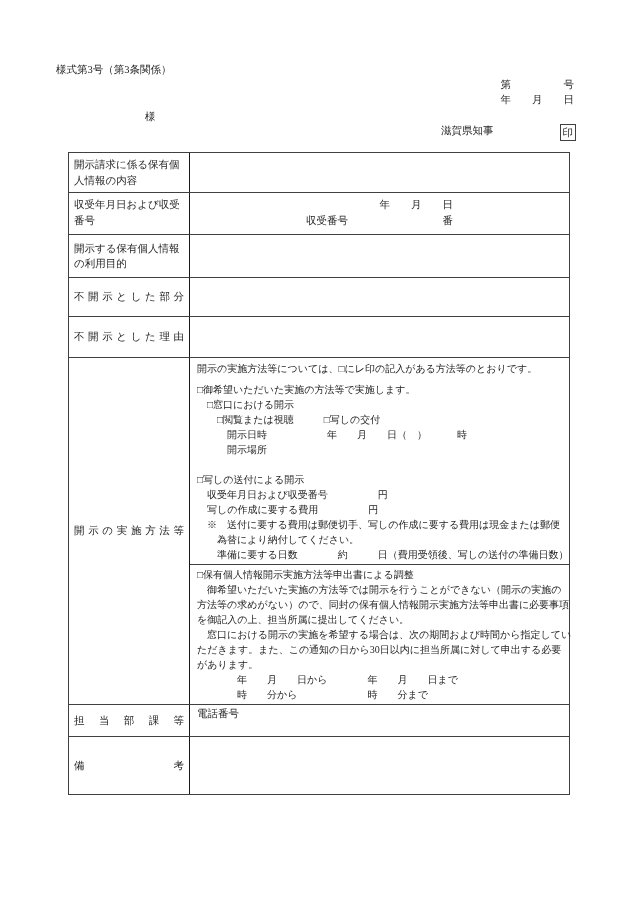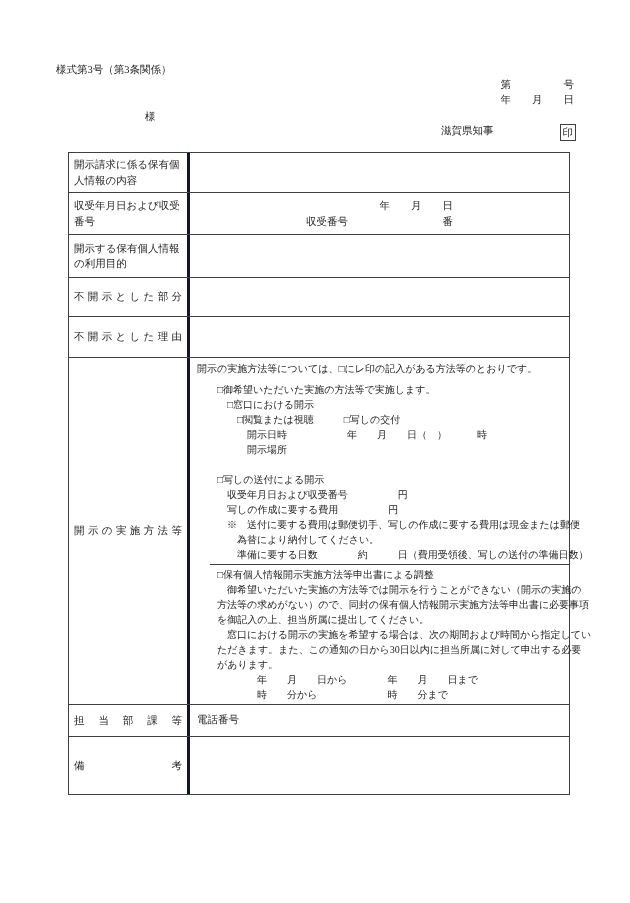--- a/index.html
+++ b/index.html
@@ -18,40 +18,40 @@
   .addressee-line{margin-top:2px;line-height:15px;padding-left:89px;white-space:nowrap;}
   .issuer-line{margin-top:0;display:flex;justify-content:flex-end;align-items:flex-start;padding-right:1px;}
   .issuer-name{white-space:nowrap;}
   .seal-box{display:inline-block;border:1px solid #404040;line-height:13px;padding:1px 2px;margin-left:66px;text-align:center;}
   .body-par{margin-top:8px;}
   .body-par .tline{line-height:19px;white-space:nowrap;}
   
   .ftable{margin-top:11px;margin-left:12px;width:502px;box-sizing:border-box;border:1px solid #404040;}
   .trow{display:flex;align-items:stretch;}
   .trow + .trow{border-top:1px solid #404040;}
-  .cl{width:121px;box-sizing:border-box;border-right:3px solid #0f172a;padding:4px 5px;display:flex;align-items:center;flex:none;}
+  .cl{width:121px;box-sizing:border-box;border-right:1px solid #0f172a;padding:4px 5px;display:flex;align-items:center;flex:none;}
   .lbl{width:110px;line-height:15.5px;}
   .spread{text-align:justify;text-align-last:justify;}
   .cv{flex:1;min-width:0;padding:3px 5px;box-sizing:border-box;}
-  .h33{min-height:33px;} .h41{min-height:41px;} .h42{min-height:42px;}
+  .h33{min-height:33px;} .h41{min-height:41px;font-family:Liberation Mono, monospace;} .h42{min-height:42px;}
   .h38{min-height:38px;} .h40{min-height:40px;gap:40px;} .h31{min-height:31px;} .h57{min-height:57px;}
   
   .cv-center{display:flex;align-items:center;justify-content:center;padding:3px 5px;}
   .r2{display:inline-block;}
   .r2 .tline{line-height:15.5px;white-space:nowrap;}
   .r2 .al-right{text-align:right;}
   
   .cv-col{display:flex;flex-direction:column;padding:0;}
-  .sec{padding:2px 4px 2px 7px;font-size:10px;margin-left:20px;}
+  .sec{padding:2px 4px 2px 7px;font-size:10px;}
   .sec + .sec{border-top:1px solid #404040;}
   .sec .tline{line-height:15px;white-space:nowrap;}
   .sec-intro{padding:3px 4px 3px 7px;}
   .sec-intro.tline{line-height:16px;white-space:nowrap;font-size:10px;}
   
-  .cv-bottom{display:flex;align-items:center;padding:2px 5px 3px 7px;}
+  .cv-bottom{display:flex;align-items:flex-start;padding:2px 5px 3px 7px;}
   .cv-bottom .tline{line-height:14px;white-space:nowrap;}
 </style>
 </head>
 <body>
 
 <div class="page">
 
   <div class="form-id">様式第3号（第3条関係）</div>
 
 

